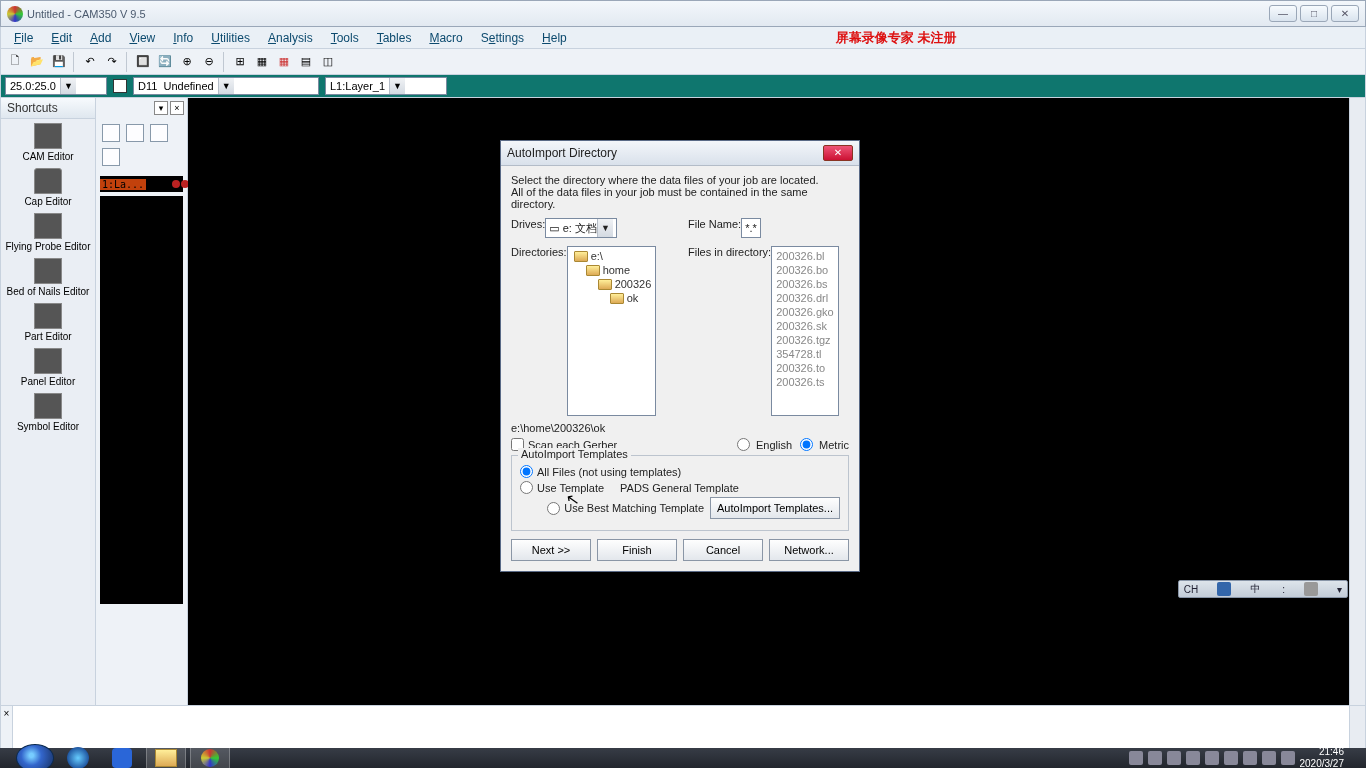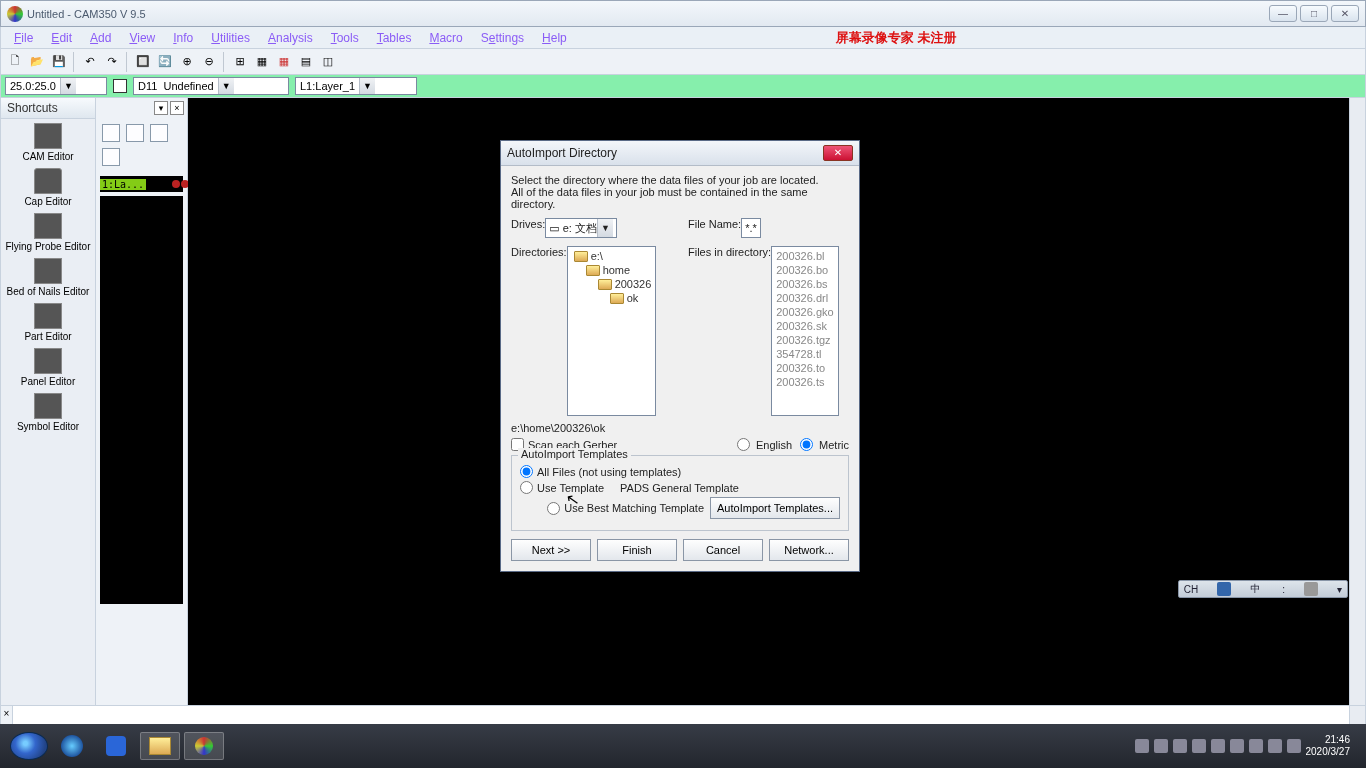--- a/index.html
+++ b/index.html
@@ -7,31 +7,31 @@
 
 
 .titlebar { height: 27px; background: linear-gradient(#f3f7fb,#e2e9f1); border: 1px solid #9aa7b8; display:flex; align-items:center; padding: 0 6px; }
 .titlebar .icon { width:16px; height:16px; margin-right:4px; background: conic-gradient(#c33,#3c3,#33c,#cc3,#c33); border-radius:50%; }
 .titlebar .title { font-size:11px; color:#4b5a6e; flex:1; }
 .titlebar .winbtns { display:flex; gap:3px; }
 .titlebar .winbtn { width:28px; height:17px; border:1px solid #9aa7b8; border-radius:3px; background:linear-gradient(#f7fbfe,#d9e3ee); text-align:center; font-size:10px; line-height:15px; color:#556; }
 
 
 .menubar { height:22px; background:#eaf0f6; border:1px solid #c8d2de; border-top:none; display:flex; align-items:center; padding:0 4px; }
-.menubar .menu { padding:2px 9px; font-size:12px; color:#8b5cf6; }
+.menubar .menu { padding:2px 9px; font-size:12px; color:#0c4a6e; }
 .menubar .menu .u { text-decoration: underline; }
 .menubar .red { color:#d11; font-weight:bold; margin-left:260px; font-size:13px;}
 
 
 .toolbar { height:26px; background:#eef2f7; border:1px solid #c8d2de; border-top:none; display:flex; align-items:center; padding:2px 4px; gap:2px; }
 .tbtn { width:20px; height:20px; border:1px solid transparent; display:flex; align-items:center; justify-content:center; font-size:11px; }
 .tsep { width:3px; height:20px; border-left:1px solid #c0c8d2; margin:0 2px; }
 
 
-.secondbar { height:23px; background:#86efac; border:1px solid #c8d2de; border-top:none; display:flex; align-items:center; padding:2px 4px; gap:6px; }
+.secondbar { height:23px; background:#0f766e; border:1px solid #c8d2de; border-top:none; display:flex; align-items:center; padding:2px 4px; gap:6px; }
 .combo { background:#fff; border:1px solid #7a8aa0; height:18px; display:flex; align-items:center; font-size:11px; font-family:monospace; }
 .combo .txt { padding:0 4px; white-space:pre; }
 .combo .arrow { width:16px; height:100%; background:linear-gradient(#f0f2f5,#d4dae2); border-left:1px solid #b6bec8; text-align:center; font-size:9px; line-height:16px; }
 .colorbox { width:14px; height:14px; background:#fff; border:1px solid #333; }
 
 
 .mainrow { display:flex; height:608px; }
 .shortcuts { width:96px; background:#eaeef4; border:1px solid #c8d2de; border-top:none; }
 .shortcuts .head { background:linear-gradient(#f7fafd,#dfe7ef); border-bottom:1px solid #c8d2de; padding:3px 6px; font-size:12px; color:#333; }
 .shortcuts .item { text-align:center; padding:4px 2px 2px; color:#000; font-size:10px; }
@@ -44,35 +44,35 @@
 .ic-panel { background: repeating-linear-gradient(#b44,#b44 4px,#4b4 4px,#4b4 8px); }
 .ic-nc { background: linear-gradient(#ddd,#888); }
 .ic-sym { background: radial-gradient(circle,#888 40%,#555 41%); }
 
 .layerpanel { width:92px; background:#eef2f7; border:1px solid #c8d2de; border-left:none; border-top:none; }
 .layerpanel .top { height:20px; display:flex; justify-content:flex-end; padding:3px; gap:2px; }
 .layerpanel .top .x { width:14px; height:14px; border:1px solid #888; font-size:9px; text-align:center; line-height:12px; background:#fff;}
 .layerpanel .icns { display:flex; flex-wrap:wrap; gap:6px; padding:6px; }
 .layerpanel .icn { width:18px; height:18px; border:1px solid #89a; background:#fdfdff; }
 .layerpanel .layerstrip { margin:4px; height:16px; background:#000; display:flex; align-items:center; }
-.layerpanel .layerstrip .lab { background:#84cc16; color:#000; font-family:monospace; font-size:10px; padding:0 2px; }
+.layerpanel .layerstrip .lab { background:#c2410c; color:#000; font-family:monospace; font-size:10px; padding:0 2px; }
 .layerpanel .layerstrip .dot { width:8px;height:8px;background:#b22; border-radius:50%; margin-left:auto; margin-right:3px; box-shadow: 9px 0 #b22;}
 .layerpanel .black { margin:0 4px; height:408px; background:#000; }
 
 .canvas { flex:1; background:#000; background-image: radial-gradient(#444 0.5px, transparent 0.5px); background-size:8px 8px; border:1px solid #c8d2de; border-left:none; border-top:none; position:relative; }
 .vsb { position:absolute; right:0; top:0; width:16px; height:100%; background:#e8ecf2; border-left:1px solid #c8d2de; }
 
 
 .bottompanel { height:88px; border:1px solid #c8d2de; border-top:none; background:#fff; display:flex; }
 .bottompanel .x { width:12px; background:#eef2f7; border-right:1px solid #c8d2de; font-size:10px; text-align:center; padding-top:2px;}
 .bottompanel .txt { flex:1; }
 .bottompanel .sb { width:16px; background:#e8ecf2; border-left:1px solid #c8d2de; }
 
 
-.taskbar { position:absolute; bottom:0; left:0; right:0; height:44px; background: linear-gradient(#373c46,#22262d); display:flex; align-items:center; padding:0 10px; }
+.taskbar { position:absolute; bottom:0; left:0; right:0; height:20px; background: linear-gradient(#373c46,#22262d); display:flex; align-items:center; padding:0 16px; }
 .startbtn { width:38px; height:28px; border-radius:50%; background: radial-gradient(circle at 40% 40%, #7cf 2px, #36c 10px, #248 20px); border:1px solid #0a2a50; }
 .tbitem { width:40px; height:28px; margin-left:4px; border-radius:2px; display:flex; align-items:center; justify-content:center; }
 .tbitem.active { background: rgba(255,255,255,0.15); box-shadow: inset 0 0 0 1px rgba(255,255,255,0.25);}
 .tray { margin-left:auto; display:flex; align-items:center; gap:5px; color:#fff; font-size:10px; padding-right:6px;}
 .tray .clk { text-align:right; line-height:12px; }
 .tray .ic { width:14px; height:14px; background:#889; border-radius:2px;}
 
 
 .dialog { position:absolute; left:500px; top:140px; width:360px; background:#f0f0f0; border:1px solid #5a6a86; box-shadow: 3px 3px 12px rgba(0,0,0,0.35); }
 .dialog .dlgtitle { height:25px; background:linear-gradient(#f3f6fa,#d9e1eb); border-bottom:1px solid #b3bcc8; display:flex; align-items:center; padding:0 6px; font-size:12px; color:#222; }
@@ -151,21 +151,21 @@
   <div class="tbtn">▤</div>
   <div class="tbtn">◫</div>
 </div>
 
 <div class="secondbar">
   <div class="combo" style="width:102px">
       <span class="txt">25.0:25.0</span>
       <span class="arrow">▼</span>
     </div>
   <div class="colorbox"></div>
-  <div class="combo" style="width:156px">
+  <div class="combo" style="width:186px">
       <span class="txt">D11  Undefined</span>
       <span class="arrow">▼</span>
     </div>
   <div class="combo" style="width:122px">
       <span class="txt">L1:Layer_1</span>
       <span class="arrow">▼</span>
     </div>
 </div>
 
 <div class="mainrow">

